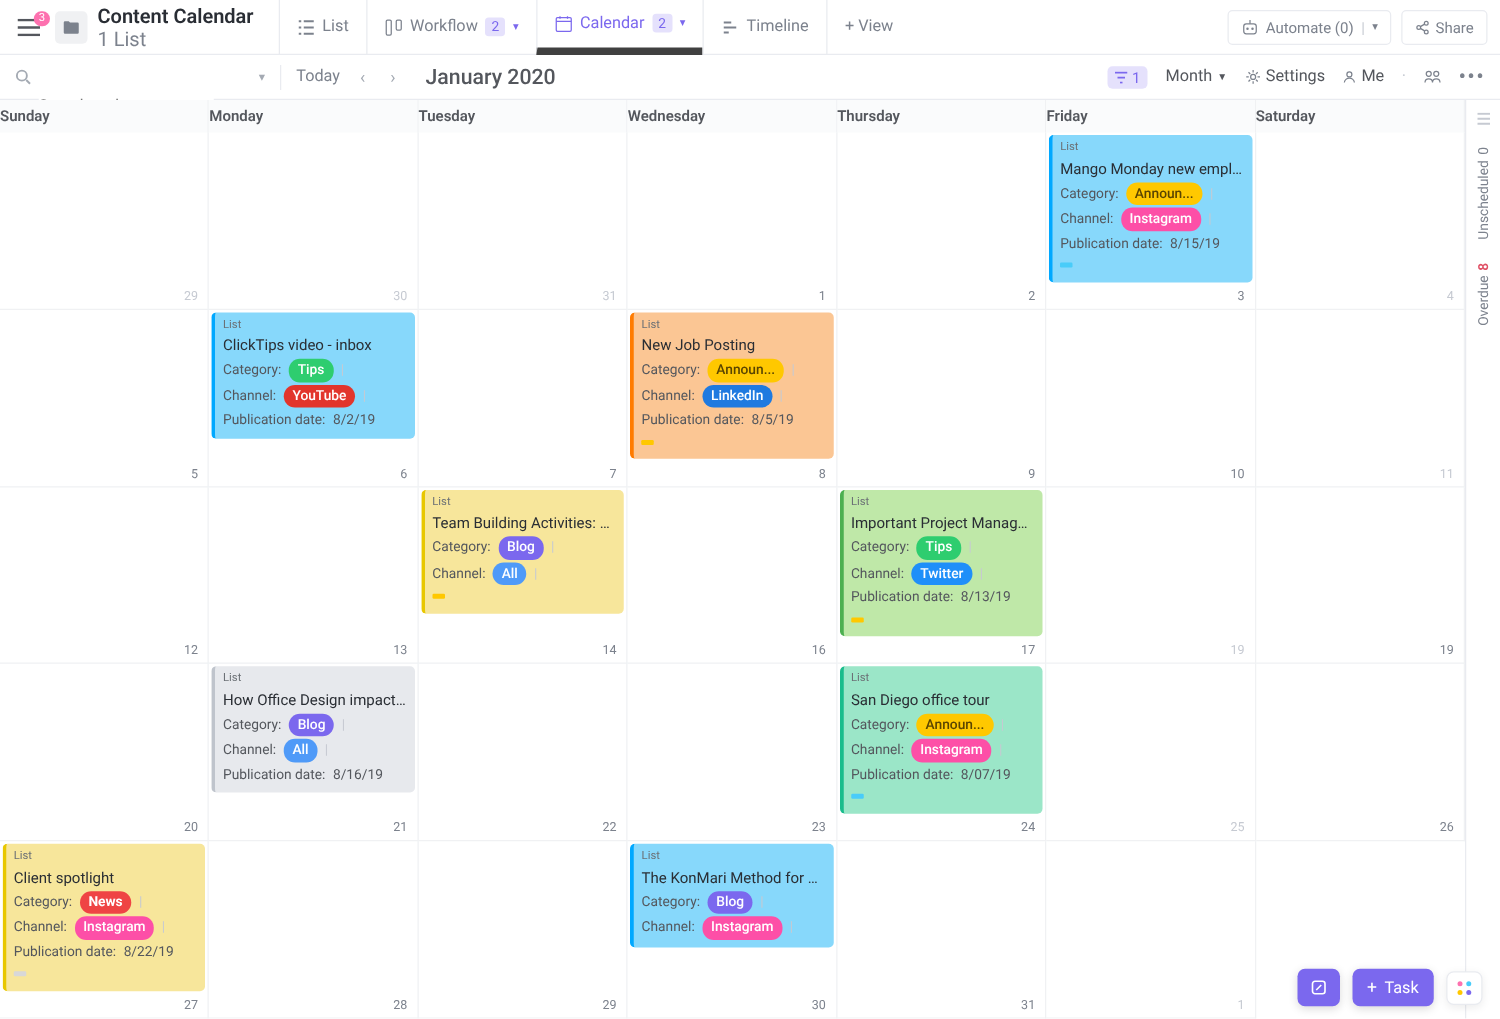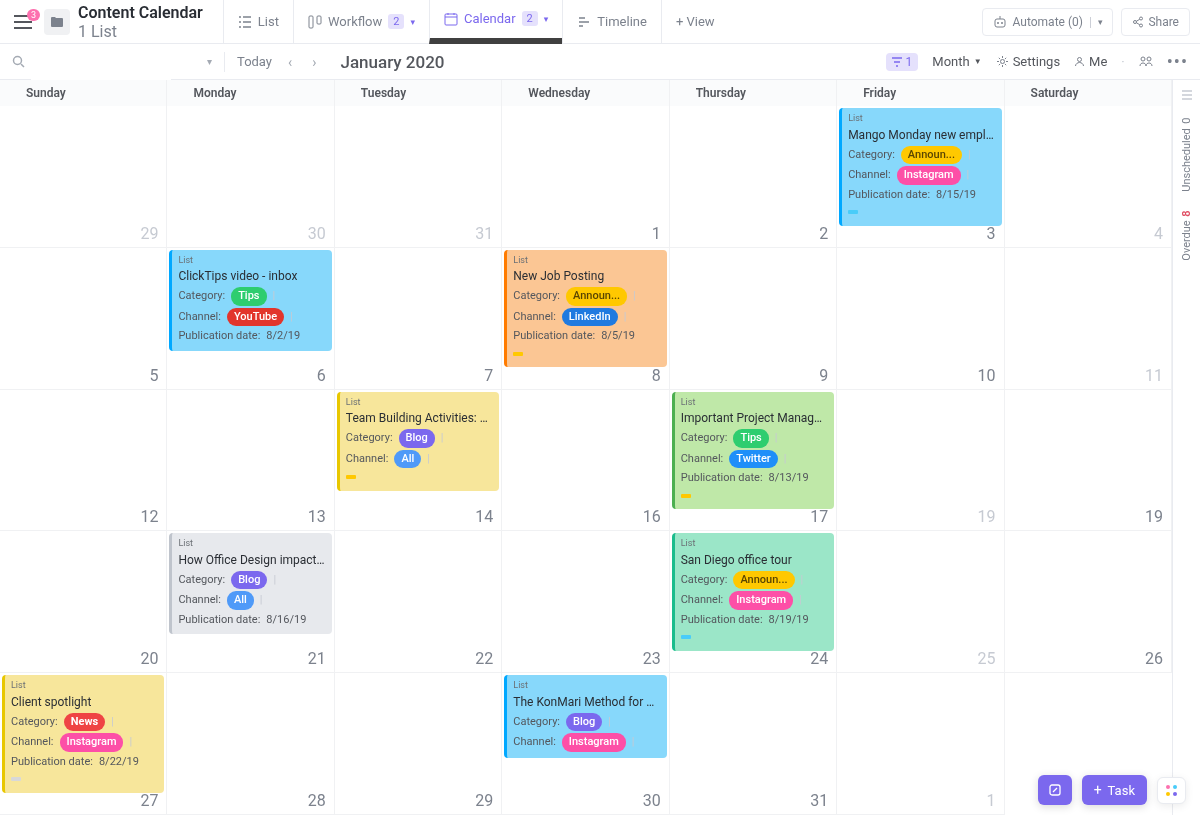--- a/index.html
+++ b/index.html
@@ -28,24 +28,24 @@
 .today-btn { color:#7c828d; cursor:pointer; }
 .navarrow { color:#a4aab3; cursor:pointer; padding:0 4px; font-size:14px; }
 .month-title { font-size:17px; font-weight:500; color:#54575d; margin-left:8px; }
 .filter-pill { background:#e5e1fc; color:#7b68ee; border-radius:4px; padding:2px 6px; display:flex; align-items:center; gap:4px; font-size:12px; }
 .sub-right { display:flex; align-items:center; gap:14px; color:#54575d; }
 .sub-right .item { display:flex; align-items:center; gap:4px; cursor:pointer; font-size:13px; }
 .sub-right .more { font-size:18px; letter-spacing:1px; cursor:pointer; color:#7c828d; }
 .calendar-wrap { display:flex; flex:1; overflow:hidden; }
 .calendar { flex:1; display:flex; flex-direction:column; }
 .weekdays { display:grid; grid-template-columns:repeat(7,1fr); }
-.weekdays div { padding:6px 26px; font-size:12px; font-weight:600; color:#54575d; border-right:1px solid #f0f1f3; background:#fafbfc; }
+.weekdays div { padding:6px 0; font-size:12px; font-weight:600; color:#54575d; border-right:1px solid #f0f1f3; background:#fafbfc; }
 .grid { flex:1; display:grid; grid-template-columns:repeat(7,1fr); grid-template-rows:repeat(5,1fr); }
 .cell { border-right:1px solid #f0f1f3; border-bottom:1px solid #f0f1f3; position:relative; padding:2px; overflow:hidden; }
-.cell .num { position:absolute; bottom:4px; right:8px; font-size:16px; color:#7c828d; }
+.cell .num { position:absolute; bottom:4px; right:8px; font-size:10px; color:#7c828d; }
 .cell.muted .num { color:#c6cad2; }
 .task-card { border-radius:4px; padding:4px 6px 6px 6px; font-size:11px; line-height:1.5; position:relative; overflow:hidden; border-left:3px solid; margin-bottom:2px; }
 .task-card .list-lbl { font-size:9px; color:#6b7075; }
 .task-card .title { font-size:12px; color:#2a2e34; white-space:nowrap; overflow:hidden; text-overflow:ellipsis; margin-bottom:2px; }
 .task-card .row { display:flex; align-items:center; gap:6px; font-size:11px; color:#54575d; margin-top:2px; white-space:nowrap; }
 .tag { color:#fff; padding:1px 7px; border-radius:9px; font-size:11px; font-weight:500; }
 .rowsep { color:#c6cad2; }
 .prio { width:10px; height:4px; border-radius:1px; display:inline-block; margin-top:3px; }
 .side-rail { width:28px; border-left:1px solid #e9ebf0; display:flex; flex-direction:column; align-items:center; padding-top:10px; gap:18px; color:#7c828d; font-size:11px; }
 .side-rail .vlabel { writing-mode:vertical-rl; transform:rotate(180deg); display:flex; align-items:center; gap:4px; cursor:pointer; }
@@ -362,21 +362,21 @@
             <div class="task-card" style="background:#9be6c8;border-left-color:#1abc8c;"><div class="list-lbl">List</div><div class="title">San Diego office tour</div><div class="row">
                 <span>Category:</span>
                 <span class="tag" style="background:#ffc800;color:#5a4500;">Announ...</span>
                 <span class="rowsep">|</span>
               </div><div class="row">
                 <span>Channel:</span>
                 <span class="tag" style="background:#fd4fa7;color:#fff;">Instagram</span>
                 <span class="rowsep">|</span>
               </div><div class="row">
                 <span>Publication date:</span>
-                <span>8/19/19</span>
+                <span>8/07/19</span>
               </div><span class="prio" style="background:#49ccf9;"></span></div>
             <span class="num">24</span>
           </div>
           <div class="cell muted">
             <span class="num">25</span>
           </div>
           <div class="cell">
             <span class="num">26</span>
           </div>
           <div class="cell">

